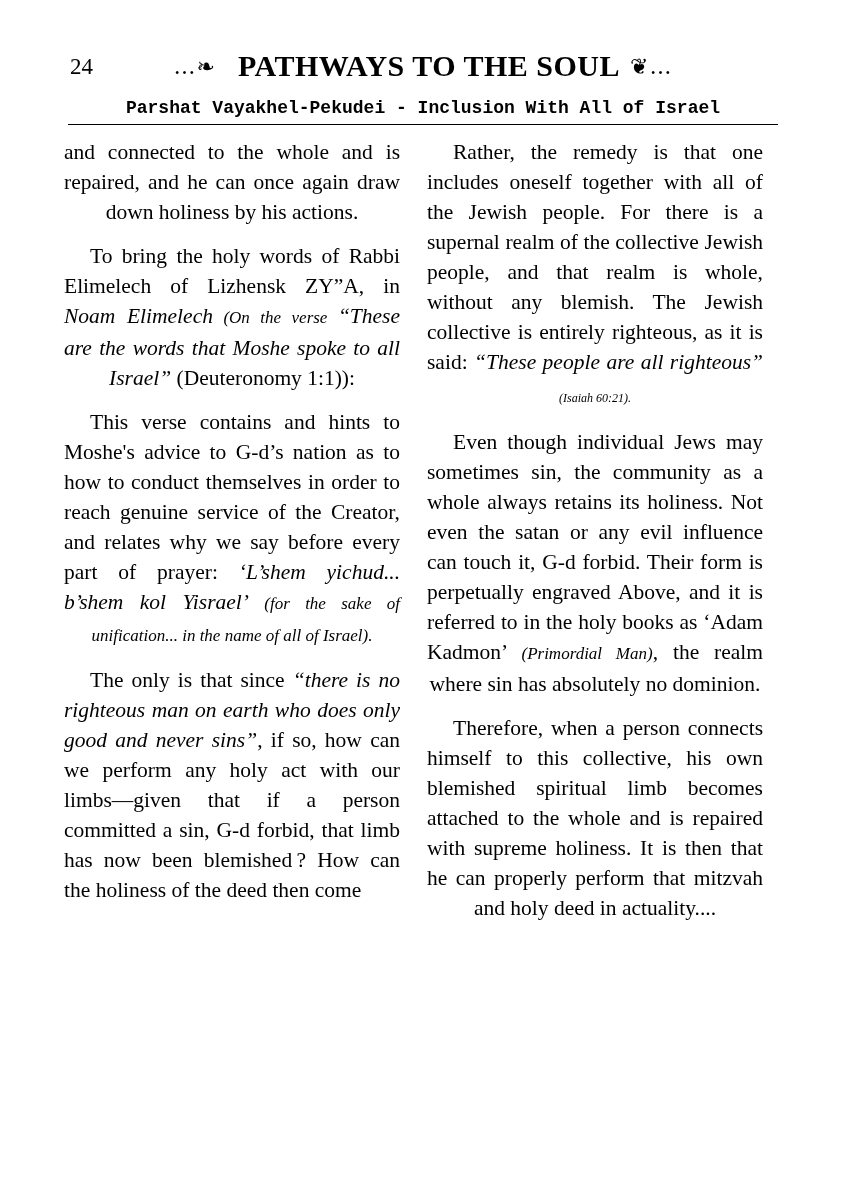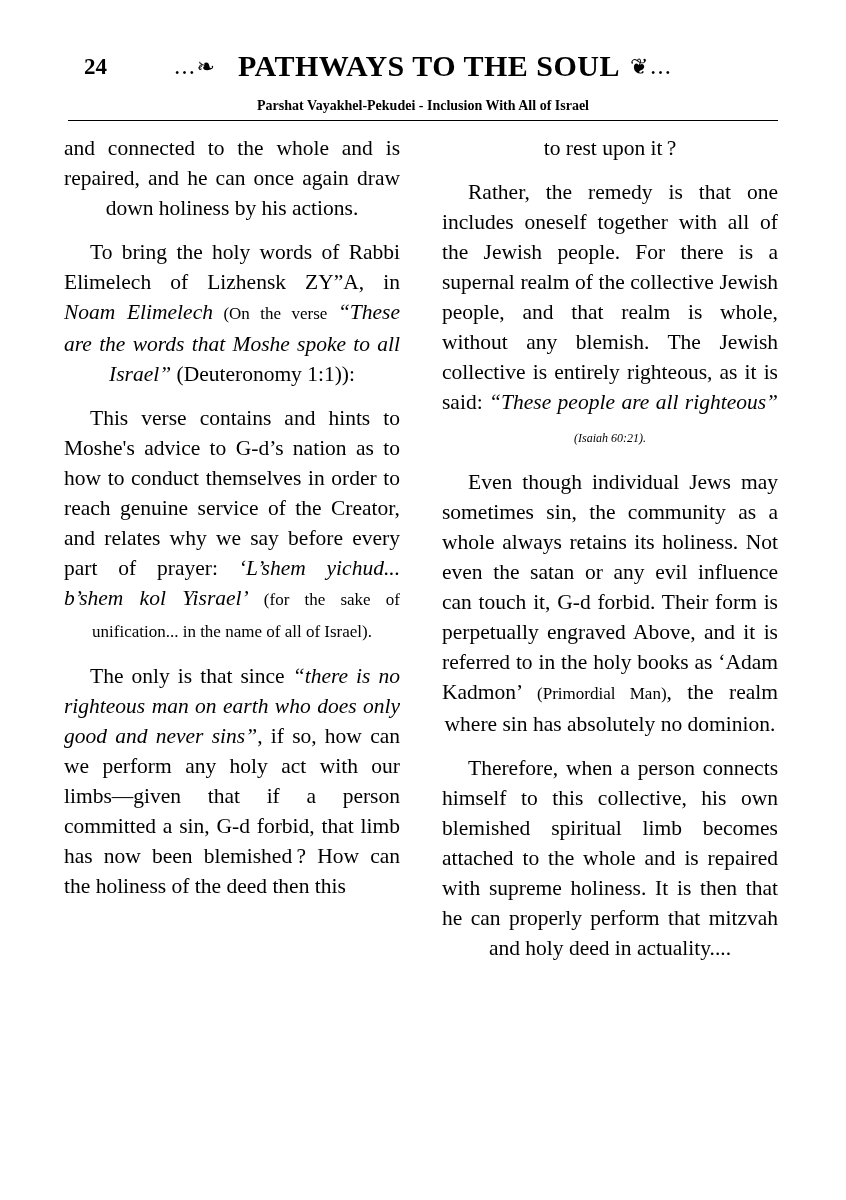--- a/index.html
+++ b/index.html
@@ -22,24 +22,24 @@
     padding: 44px 64px 20px 64px;
     position: relative;
   }
   
   .header {
     position: relative;
     height: 44px;
   }
   .page-number {
     position: absolute;
-    left: 20px;
+    left: 6px;
     top: 10px;
     font-size: 23px;
-    font-weight: bold;
+    font-weight: normal;
     font-family: "Liberation Serif", serif;
   }
   .header-title-row {
     display: flex;
     align-items: center;
     justify-content: center;
     gap: 10px;
     height: 44px;
   }
   .orn {
@@ -52,35 +52,35 @@
   .book-title {
     font-size: 30px;
     font-weight: bold;
     letter-spacing: 0.5px;
     white-space: nowrap;
     font-family: "Liberation Serif", serif;
     margin-left: 12px;
   }
   .subheader {
     text-align: center;
-    font-size: 14px;
+    font-size: 18px;
     font-weight: bold;
     margin-top: 10px;
     margin-bottom: 6px;
-    font-family: Liberation Serif, serif;
+    font-family: Liberation Mono, monospace;
   }
   .rule {
     border: none;
     border-top: 1px solid #000;
     margin: 6px 4px 12px 4px;
   }
   
   .columns {
     display: flex;
-    gap: 42px;
+    gap: 27px;
     align-items: flex-start;
   }
   .col {
     width: 336px;
   }
   p.para {
     margin: 0 0 14px 0;
     font-size: 21.5px;
     line-height: 30px;
     text-align: justify;
@@ -92,20 +92,21 @@
     text-indent: 0;
   }
   p.para.last-left {
     text-align-last: left;
   }
   .ital {
     font-style: italic;
   }
   .small {
     font-size: 17px;
+    font-style: italic;
   }
   .smallital {
     font-size: 12px;
     font-style: italic;
   }
 </style>
 </head>
 <body>
 
 <div class="page">
@@ -125,25 +126,24 @@
 
   <div class="columns">
 
     <div class="col">
       <p class="para noindent"><span>and connected to the whole and is repaired, and he can once again draw down holiness by his actions.</span></p>
 
       <p class="para"><span>To bring the holy words of Rabbi Elimelech of Lizhensk ZY”A, in </span><span class="ital">Noam Elimelech</span><span class="small"> (On the verse </span><span class="ital">“These are the words that Moshe spoke to all Israel”</span><span> (Deuteronomy 1:1)):</span></p>
 
       <p class="para"><span>This verse contains and hints to Moshe's advice to G‑d’s nation as to how to conduct themselves in order to reach genuine service of the Creator, and relates why we say before every part of prayer: </span><span class="ital">‘L’shem yichud... b’shem kol Yisrael’</span><span class="small"> (for the sake of unification... in the name of all of Israel).</span></p>
 
-      <p class="para last-left"><span>The only is that since </span><span class="ital">“there is no righteous man on earth who does only good and never sins”</span><span>, if so, how can we perform any holy act with our limbs—given that if a person committed a sin, G‑d forbid, that limb has now been blemished ? How can the holiness of the deed then this</span></p>
+      <p class="para last-left"><span>The only is that since </span><span class="ital">“there is no righteous man on earth who does only good and never sins”</span><span>, if so, how can we perform any holy act with our limbs—given that if a person committed a sin, G‑d forbid, that limb has now been blemished ? How can the holiness of the deed then come</span></p>
     </div>
 
     <div class="col">
-      <p class="para noindent"><span>to rest upon it ?</span></p>
 
       <p class="para"><span>Rather, the remedy is that one includes oneself together with all of the Jewish people. For there is a supernal realm of the collective Jewish people, and that realm is whole, without any blemish. The Jewish collective is entirely righteous, as it is said: </span><span class="ital">“These people are all righteous”</span><span class="smallital"> (Isaiah 60:21).</span></p>
 
       <p class="para"><span>Even though individual Jews may sometimes sin, the community as a whole always retains its holiness. Not even the satan or any evil influence can touch it, G‑d forbid. Their form is perpetually engraved Above, and it is referred to in the holy books as ‘Adam Kadmon’ </span><span class="small">(Primordial Man)</span><span>, the realm where sin has absolutely no dominion.</span></p>
 
       <p class="para"><span>Therefore, when a person connects himself to this collective, his own blemished spiritual limb becomes attached to the whole and is repaired with supreme holiness. It is then that he can properly perform that mitzvah and holy deed in actuality....</span></p>
     </div>
 
   </div>
 </div>

